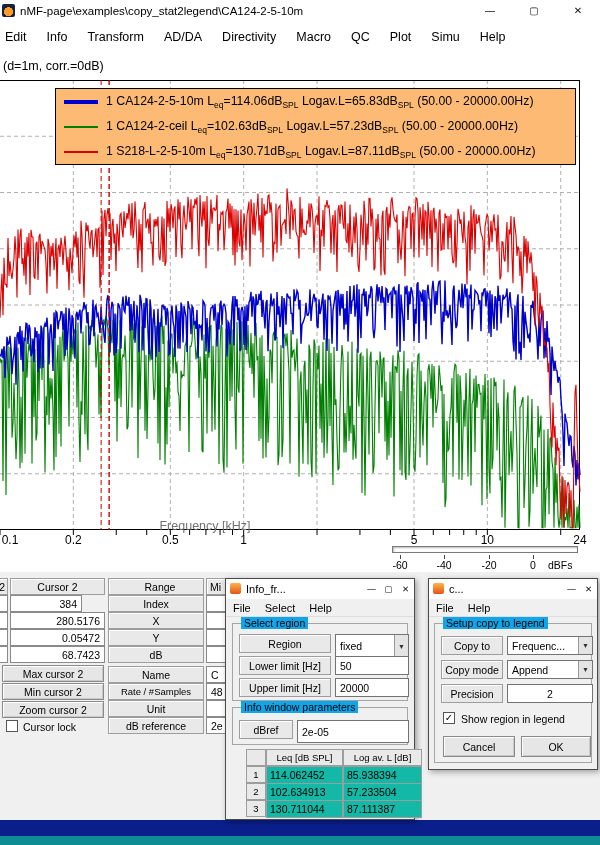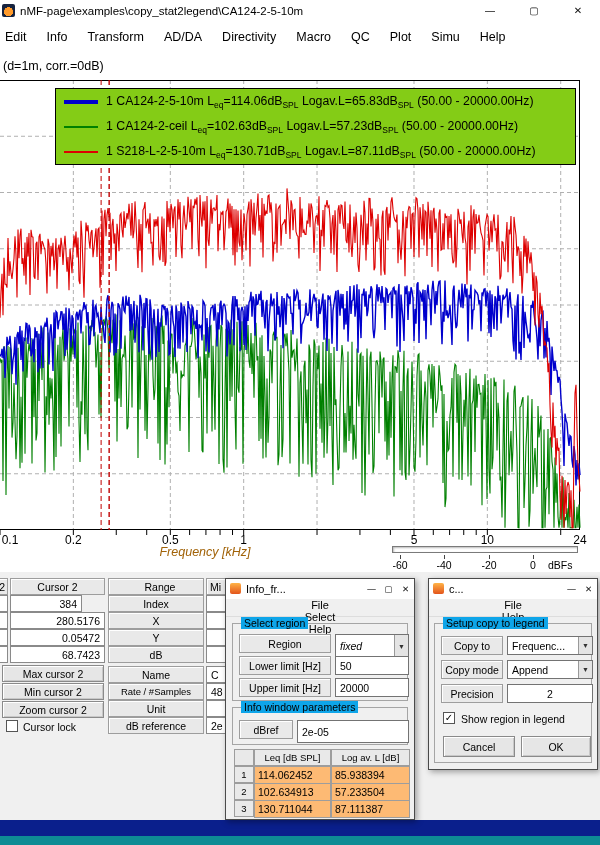--- a/index.html
+++ b/index.html
@@ -13,28 +13,28 @@
   .main-title { position:absolute; left:20px; top:0; height:22px; line-height:22px; font-size:11.5px; color:#000; white-space:nowrap; }
   .win-controls { position:absolute; right:0; top:0; height:22px; display:flex; }
   .win-controls span { width:44px; height:22px; line-height:22px; text-align:center; font-size:10px; color:#111; }
   .menubar { position:absolute; left:0; top:22px; width:600px; height:30px; background:#fff; display:flex; align-items:center; }
   .menubar span { padding:0 10px; font-size:12.5px; color:#000; }
   .menubar span:first-child { padding-left:5px; }
   .status-line { position:absolute; left:3px; top:53px; height:26px; line-height:26px; font-size:12.5px; color:#000; }
 
   
   #chart-svg { position:absolute; left:0; top:80px; }
-  .legend { position:absolute; left:55px; top:88px; width:521px; background:#84cc16; border:1px solid #000; z-index:3;text-align:right; }
+  .legend { position:absolute; left:55px; top:88px; width:521px; background:#fdba74; border:1px solid #000; z-index:3;text-align:right; }
   .legend-row { display:flex; align-items:center; height:25px; padding-left:8px; white-space:nowrap; overflow:hidden; }
   .legend-sample { width:34px; margin-right:8px; flex:0 0 34px; background:#000; }
   .legend-text { font-size:12.3px; color:#000; }
   .sub { font-size:8.5px; vertical-align:-3px; }
   #x-labels { position:absolute; left:0; top:533px; width:600px; height:14px; }
   .x-tick-label { position:absolute; top:0; transform:translateX(-50%); font-size:12px; color:#000; }
-  .freq-label { position:absolute; left:130px; top:545px; width:150px; text-align:center; font-size:12.5px; color:#a16207;font-style:italic; }
+  .freq-label { position:absolute; left:130px; top:519px; width:150px; text-align:center; font-size:12.5px; color:#737373; }
   .meter-bar { position:absolute; left:392px; top:546px; width:186px; height:7px; background:#fff; border:1px solid #7a7a7a; box-shadow:inset 1px 1px 2px #bbb; }
   .meter-tick { position:absolute; top:555px; width:1px; height:4px; background:#444; }
   .meter-label { position:absolute; top:559px; width:24px; text-align:center; font-size:10.5px; color:#000; }
   .meter-unit { position:absolute; left:548px; top:559px; font-size:10.5px; color:#000; }
 
   
   .panel { position:absolute; left:0; top:572px; width:600px; height:248px; background:#f0f0f0; }
   .lbl { position:absolute; background:#e9e9e9; border:1px solid #9d9d9d; box-shadow:inset 1px 1px 0 #fff;
          font-size:10.5px; display:flex; align-items:center; justify-content:center; color:#000; z-index:1; }
   .lbl.small { font-size:9.5px; }
@@ -45,36 +45,36 @@
   .cb { position:absolute; width:12px; height:12px; background:#fff; border:1px solid #555; font-size:10px; line-height:10px; text-align:center; color:#000; z-index:1; }
   .cb-label { position:absolute; font-size:10.5px; color:#000; z-index:1; }
 
   
   .win { position:absolute; background:#f0f0f0; border:1px solid #4a4a4a; box-shadow:2px 2px 6px rgba(0,0,0,.35); z-index:5; }
   .win-titlebar { position:absolute; left:0; top:0; right:0; height:20px; background:#fff; }
   .win-ico { position:absolute; left:4px; top:4px; width:11px; height:11px; border-radius:2px; background:linear-gradient(#ffb347,#e2541b); }
   .win-title { position:absolute; left:20px; top:0; height:20px; line-height:20px; font-size:11px; color:#000; white-space:nowrap; }
   .win-btns { position:absolute; right:0; top:0; height:20px; display:flex; }
   .win-btns span { width:17px; height:20px; line-height:20px; text-align:center; font-size:8.5px; color:#111; }
-  .win-menu { position:absolute; left:0; top:20px; right:0; height:18px; display:flex; align-items:center; background:#f0f0f0; border-bottom:1px solid #ddd;flex-direction:column; }
+  .win-menu { position:absolute; left:0; top:20px; right:0; height:18px; display:flex; align-items:center; background:#f0f0f0; border-bottom:1px solid #ddd; }
   .win-menu span { padding:0 7px; font-size:11px; color:#000; }
   .group { position:absolute; border:1px solid #a5a5a5; }
   .group-title { position:absolute; top:-7px; left:8px; background:#0ea5e9; padding:0 3px; font-size:10.5px; color:#000; white-space:nowrap; }
   .glbl { position:absolute; background:#e9e9e9; border:1px solid #9d9d9d; box-shadow:inset 1px 1px 0 #fff;
           font-size:10.5px; display:flex; align-items:center; justify-content:center; color:#000; }
   .ginput { position:absolute; background:#fff; border:1px solid #737373; font-size:10.5px; display:flex; align-items:center; padding:0 4px; color:#000; }
   .ginput.center { justify-content:center; }
   .combo { position:absolute; background:#fff; border:1px solid #737373; font-size:10.5px; display:flex; align-items:center; padding-left:4px; color:#000; }
   .combo-arrow { position:absolute; right:0; top:0; bottom:0; width:14px; background:#e4e4e4; border-left:1px solid #999;
                  display:flex; align-items:center; justify-content:center; font-size:7px; color:#333; }
 
   
-  .itable { position:absolute; left:8px; top:170px; display:grid; grid-template-columns:20px 77px 79px; grid-auto-rows:17px; }
+  .itable { position:absolute; left:20px; top:170px; display:grid; grid-template-columns:20px 77px 79px; grid-auto-rows:17px; }
   .itable .th { background:#e9e9e9; border:1px solid #9d9d9d; font-size:9.5px; display:flex; align-items:center; justify-content:center; color:#000; }
-  .itable .td { background:#fdba74; border:1px solid #9d9d9d; font-size:10.5px; display:flex; align-items:center; padding:8px 3px; color:#000; }
+  .itable .td { background:#14b8a6; border:1px solid #9d9d9d; font-size:10.5px; display:flex; align-items:center; padding:8px 3px; color:#000; }
 
   .desktop { position:absolute; left:0; top:820px; width:600px; height:25px; background:#0a1f8c; }
   .taskbar { position:absolute; left:0; top:836px; width:600px; height:9px; background:#0e8c94; }
 </style>
 </head>
 <body>
 
 <div class="screen">
 
   <div class="titlebar">
@@ -233,21 +233,21 @@
       </div>
     </div>
     <div class="win-menu">
       <span>File</span>
       <span>Select</span>
       <span>Help</span>
     </div>
     <div class="group" style="left:6px; right:6px; top:44px; height:78px;">
       <span class="group-title">Select region</span>
       <div class="glbl" style="left:6px; top:10px; width:92px; height:19px;">Region</div>
-      <div class="combo" style="left:102px; top:10px; width:74px; height:24px;font-style:italic;">
+      <div class="combo" style="left:102px; top:10px; width:74px; height:24px;">
         <span>fixed</span>
         <span class="combo-arrow">▼</span>
       </div>
       <div class="glbl" style="left:6px; top:32px; width:92px; height:19px;">Lower limit [Hz]</div>
       <div class="ginput" style="left:102px; top:32px; width:74px; height:19px;">50</div>
       <div class="glbl" style="left:6px; top:54px; width:92px; height:19px;">Upper limit [Hz]</div>
       <div class="ginput" style="left:102px; top:54px; width:74px; height:19px;">20000</div>
     </div>
     <div class="group" style="left:6px; right:6px; top:128px; height:38px;">
       <span class="group-title">Info window parameters</span>

